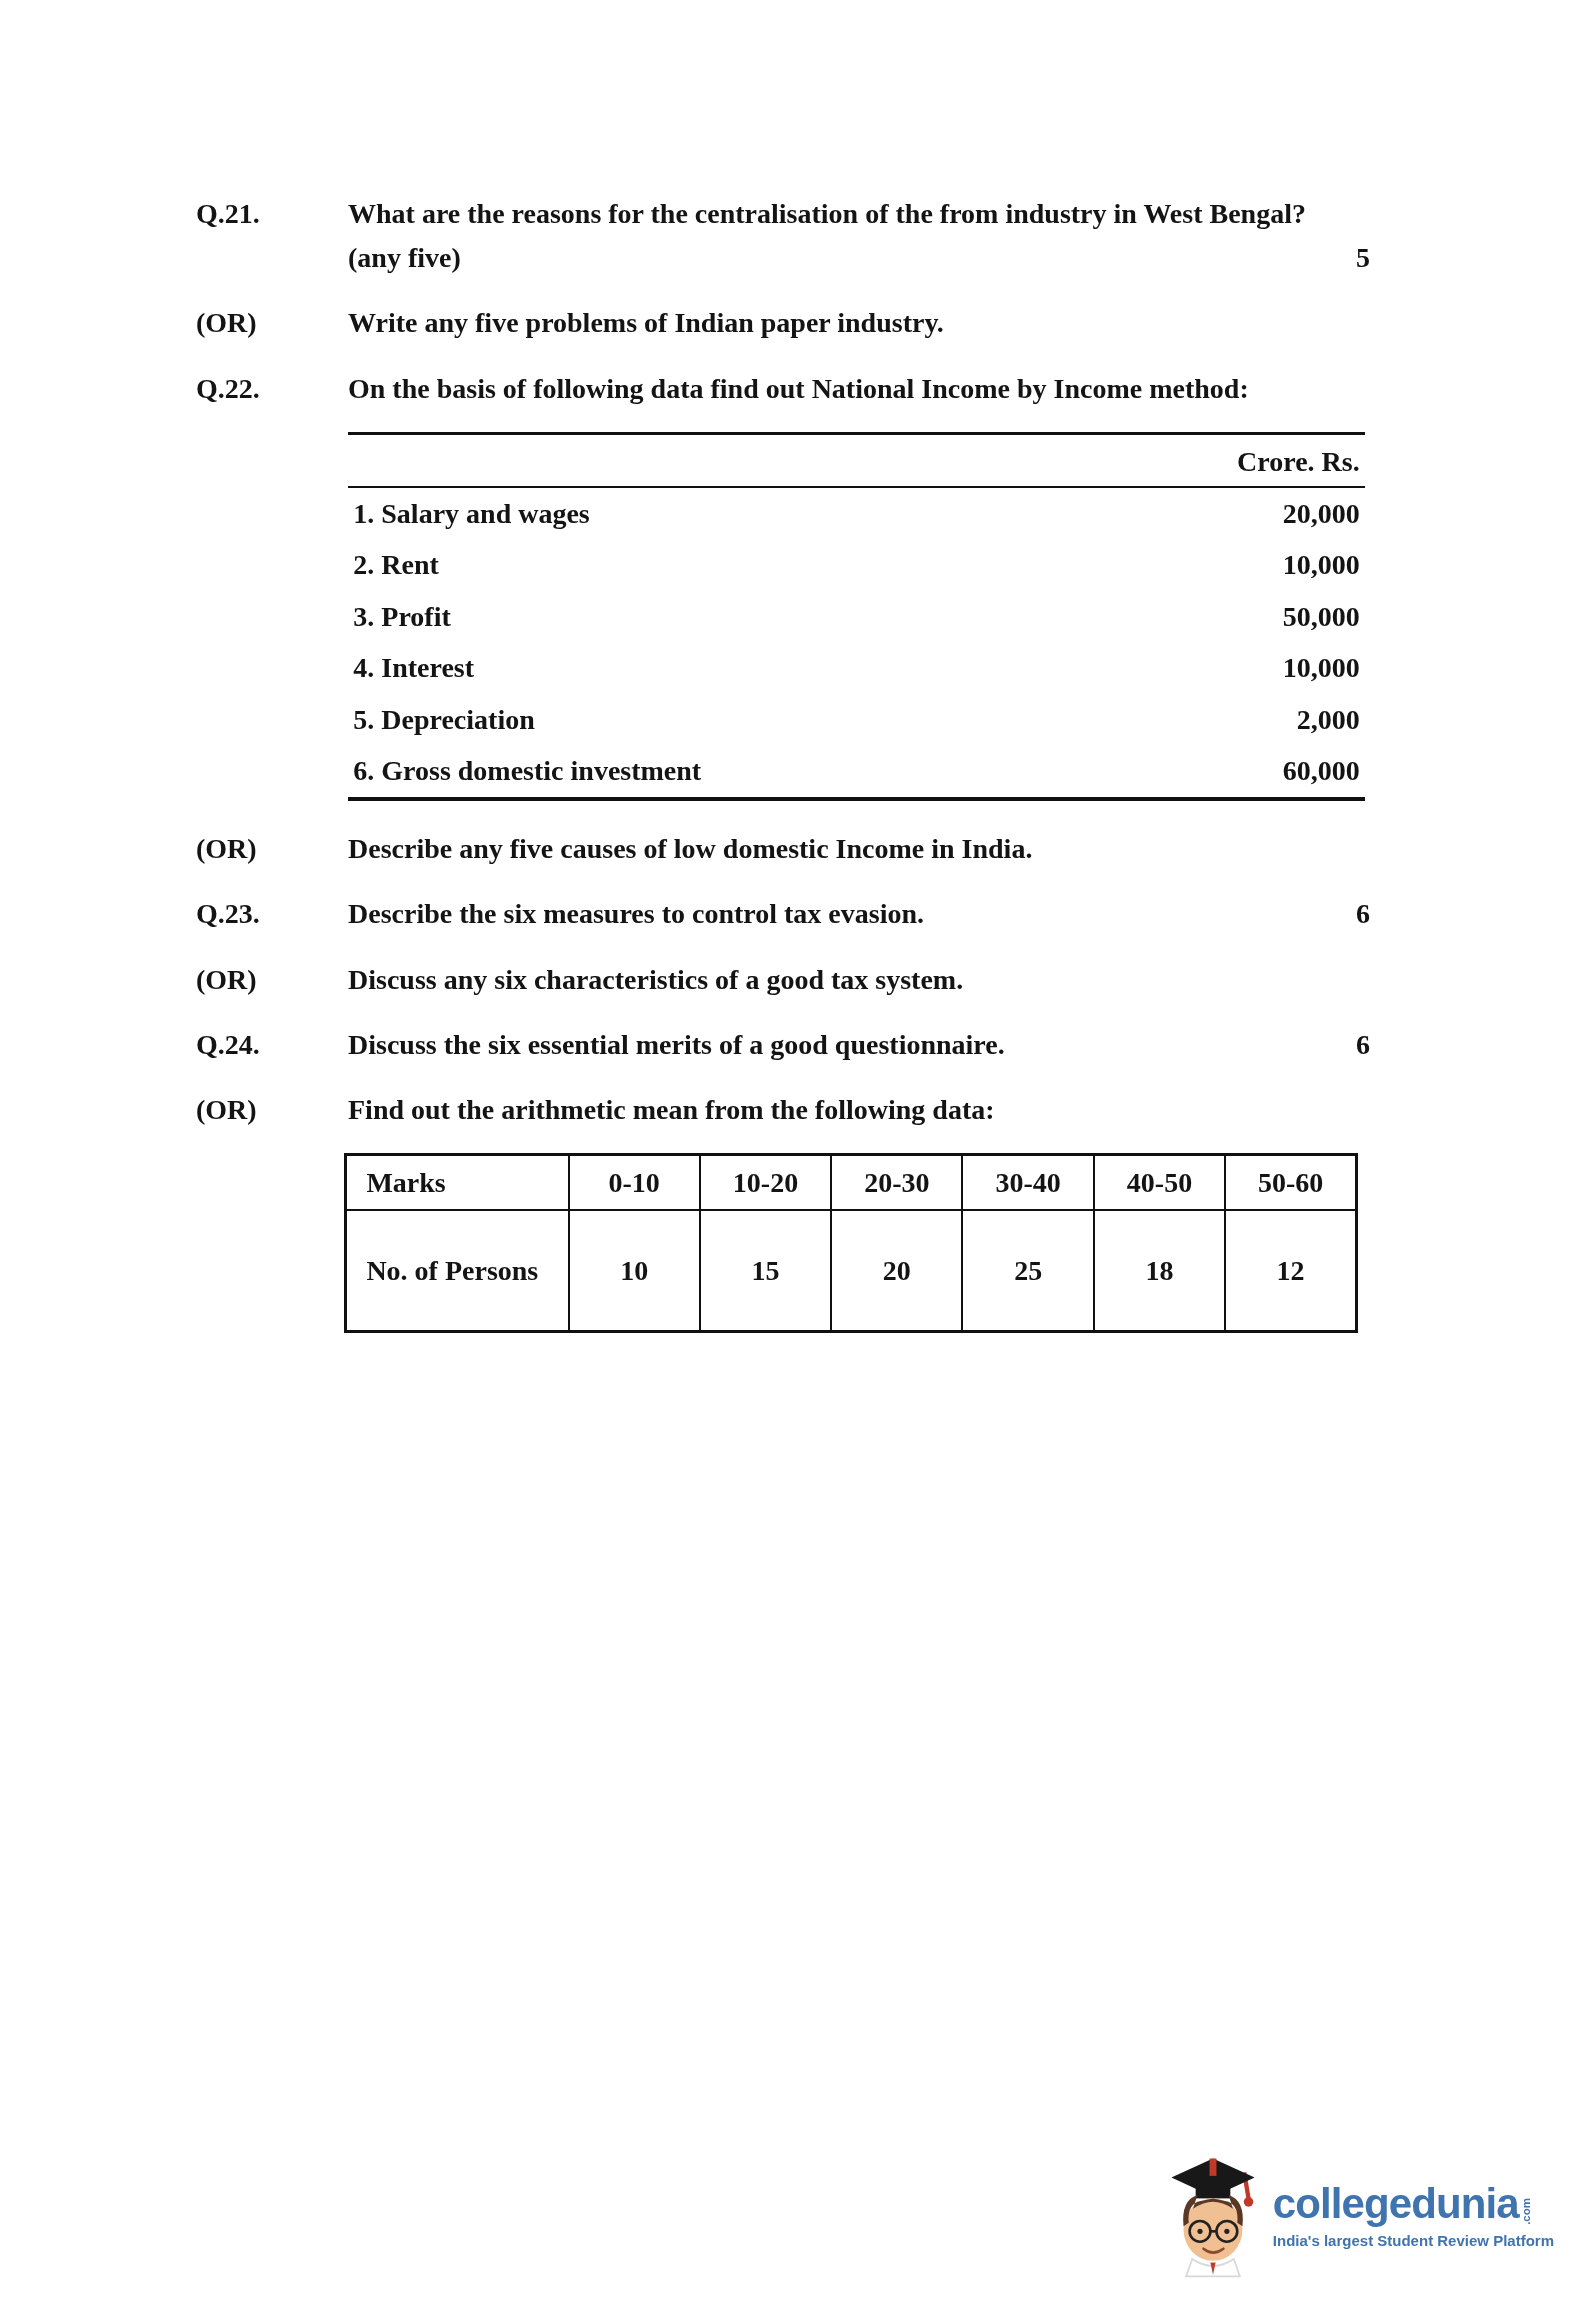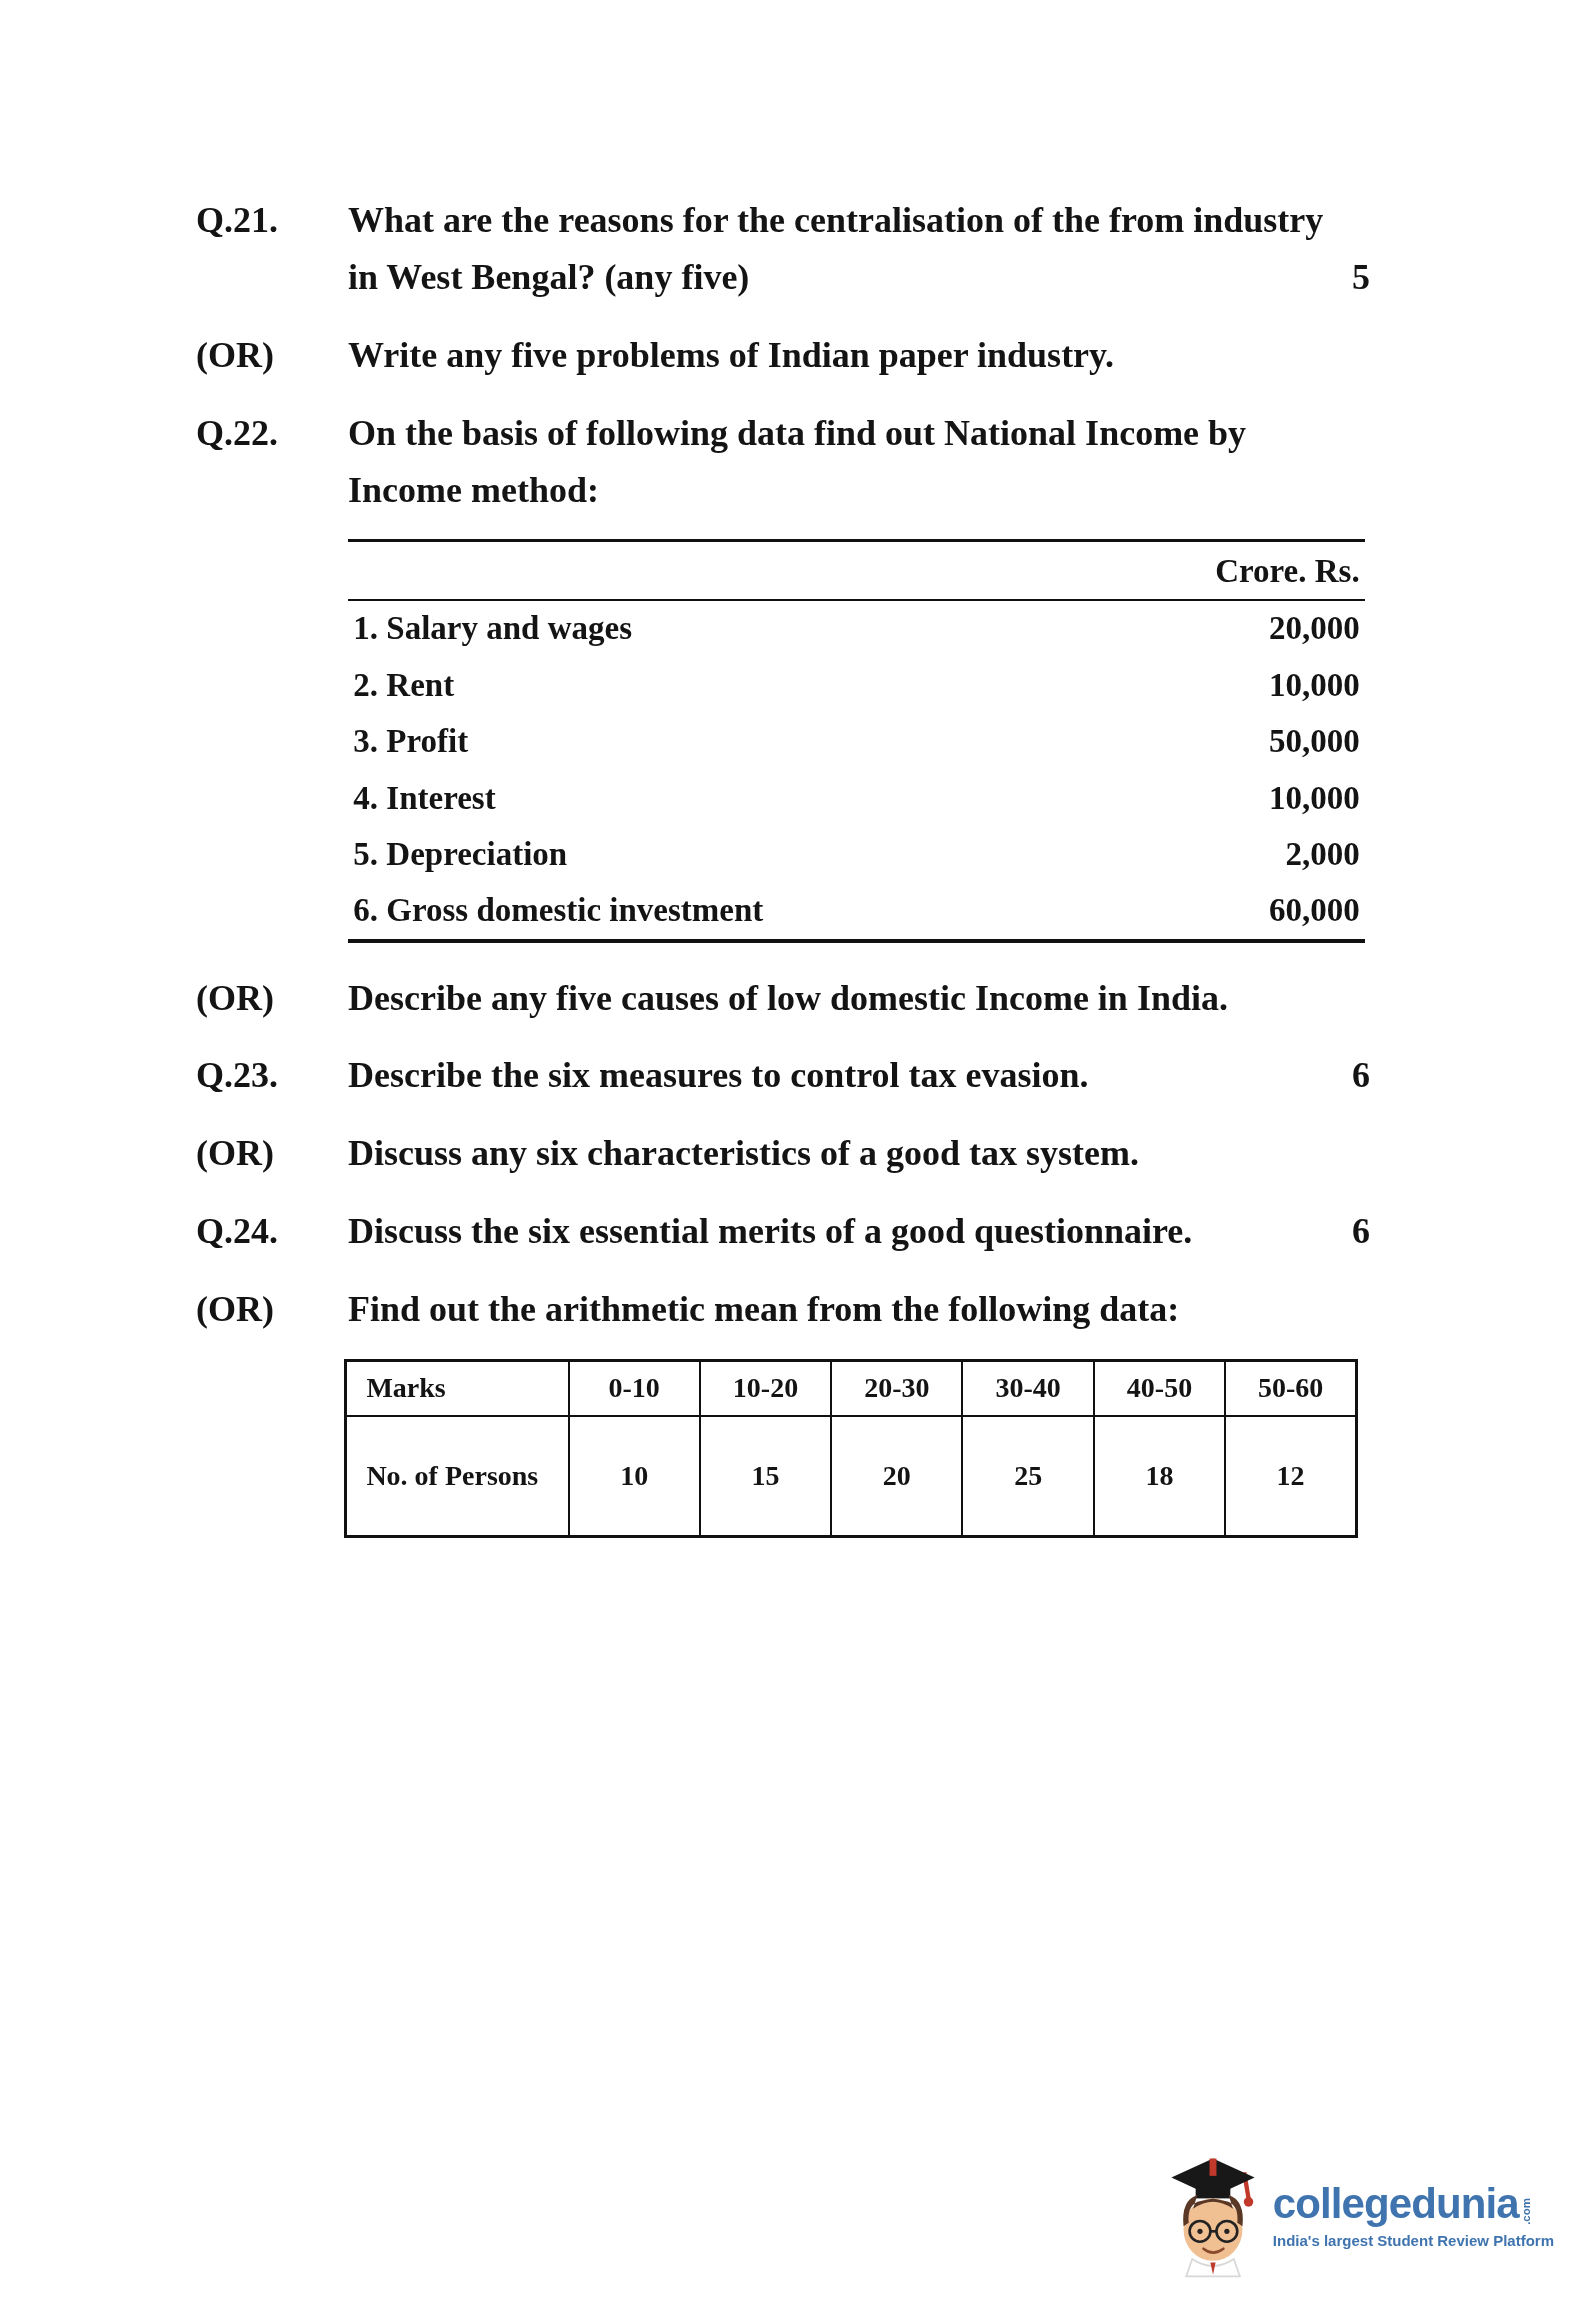--- a/index.html
+++ b/index.html
@@ -18,21 +18,21 @@
   .doc {
     position: absolute;
     left: 196px;
     top: 192px;
     width: 1174px;
   }
   .qrow {
     display: flex;
     align-items: flex-start;
     margin-bottom: 21px;
-    font-size: 36px;
+    font-size: 28px;
     font-weight: bold;
     line-height: 1.58;
   }
   .qlabel {
     width: 152px;
     flex-shrink: 0;
   }
   .qtext {
     flex: 1;
     padding-right: 14px;
@@ -41,21 +41,21 @@
     width: 32px;
     text-align: right;
     align-self: flex-end;
   }
 
   
   table.income-table {
     border-collapse: collapse;
     margin: 12.4px 0 26.5px 152px;
     width: 1017px;
-    font-size: 33px;
+    font-size: 28px;
     font-weight: bold;
     border-top: 3.5px solid #111;
     border-bottom: 4.4px solid #111;
   }
   table.income-table th.unit {
     text-align: right;
     padding: 10.6px 5.3px 8.8px 5.3px;
     border-bottom: 2.6px solid #111;
     font-weight: bold;
   }

